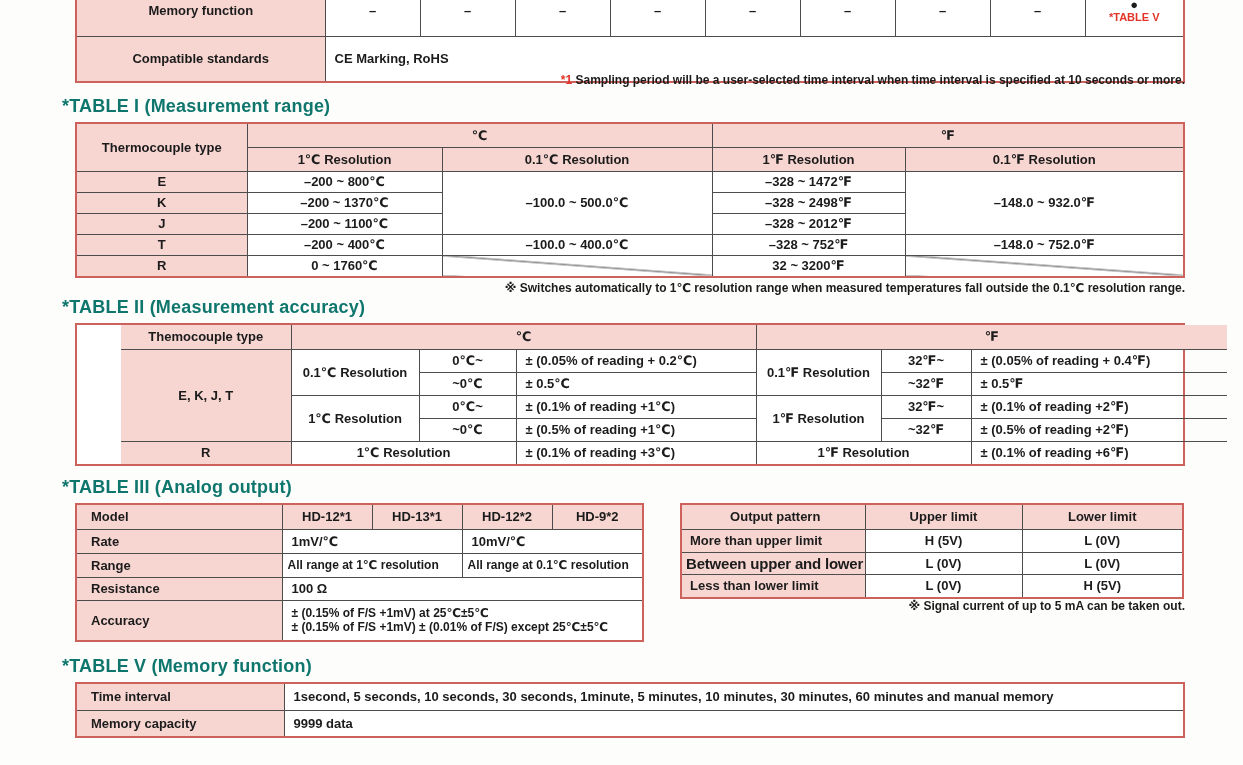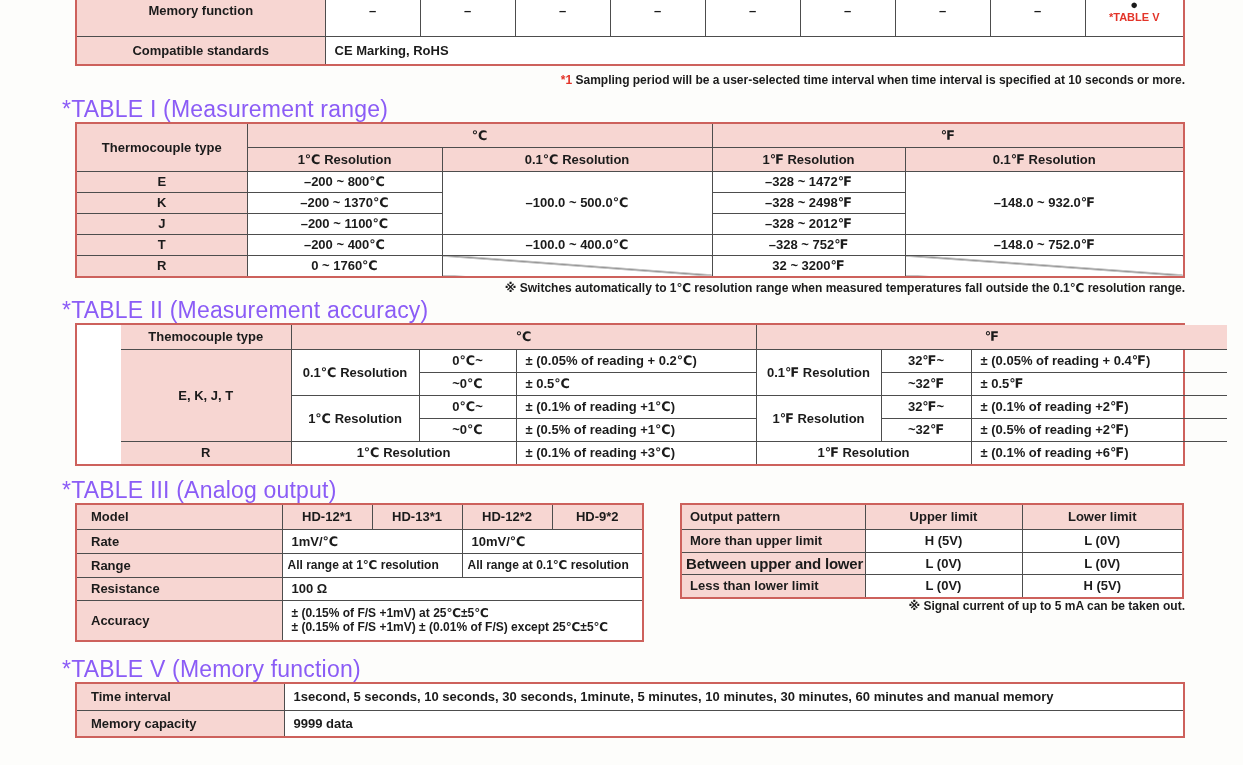--- a/index.html
+++ b/index.html
@@ -20,21 +20,21 @@
   td.wrap { white-space:normal; }
   .pink { background:#f7d6d2; }
   .left { text-align:left; padding-left:9px; }
   .lab  { text-align:left; padding-left:14px; }
   .fs12 { font-size:12px; }
   .fs11 { font-size:15px; letter-spacing:-0.2px; }
   .diag {
     background-image:linear-gradient(to right top,
       transparent 47%, #8a8a8a 49%, #8a8a8a 51%, transparent 53%);
   }
-  .tbl-title { position:absolute; font-size:23px; font-weight:normal; color:#8b5cf6; letter-spacing:0.2px; }
+  .tbl-title { position:absolute; font-size:18px; font-weight:bold; color:#0f766e; letter-spacing:0.2px; }
   .footnote { position:absolute; font-size:12px; font-weight:bold; color:#1b1b1b; white-space:nowrap; }
   .red { color:#e33429; }
   .bullet-dot { font-size:13px; line-height:13px; }
   .bullet-note { font-size:11px; line-height:12px; color:#e33429; }
 </style>
 </head>
 <body>
 
 <div class="page">
 
@@ -61,21 +61,21 @@
         <td>–</td>
         <td>–</td>
         <td>–</td>
         <td>–</td>
         <td>–</td>
         <td>
           <div class="bullet-dot">●</div>
           <div class="bullet-note">*TABLE V</div>
         </td>
       </tr>
-      <tr style="height:28px">
+      <tr style="height:45px">
         <td class="pink">Compatible standards</td>
         <td colspan="9" class="left">CE Marking, RoHS</td>
       </tr>
     </tbody>
       </table>
   </div>
 
   <div class="footnote" style="top:73px; right:58px;">
     <span class="red">*1</span>
     <span>Sampling period will be a user-selected time interval when time interval is specified at 10 seconds or more.</span>
@@ -247,21 +247,21 @@
 
   <div class="tbl-frame" style="left:680px; top:503px; width:504px;">
     <table>
       <colgroup>
         <col style="width:183px">
           <col style="width:157px">
           <col style="width:160px">
       </colgroup>
       <tbody>
           <tr style="height:24px">
-        <td class="pink" style="text-align:left; padding-left:8px">Output pattern</td>
+        <td class="pink" style="text-align:center; padding-left:8px">Output pattern</td>
         <td class="pink">Upper limit</td>
         <td class="pink">Lower limit</td>
       </tr>
       <tr style="height:23px">
         <td class="pink" style="text-align:left; padding-left:8px">More than upper limit</td>
         <td>H (5V)</td>
         <td>L (0V)</td>
       </tr>
       <tr style="height:22px">
         <td class="pink fs11" style="text-align:left">Between upper and lower limit</td>

